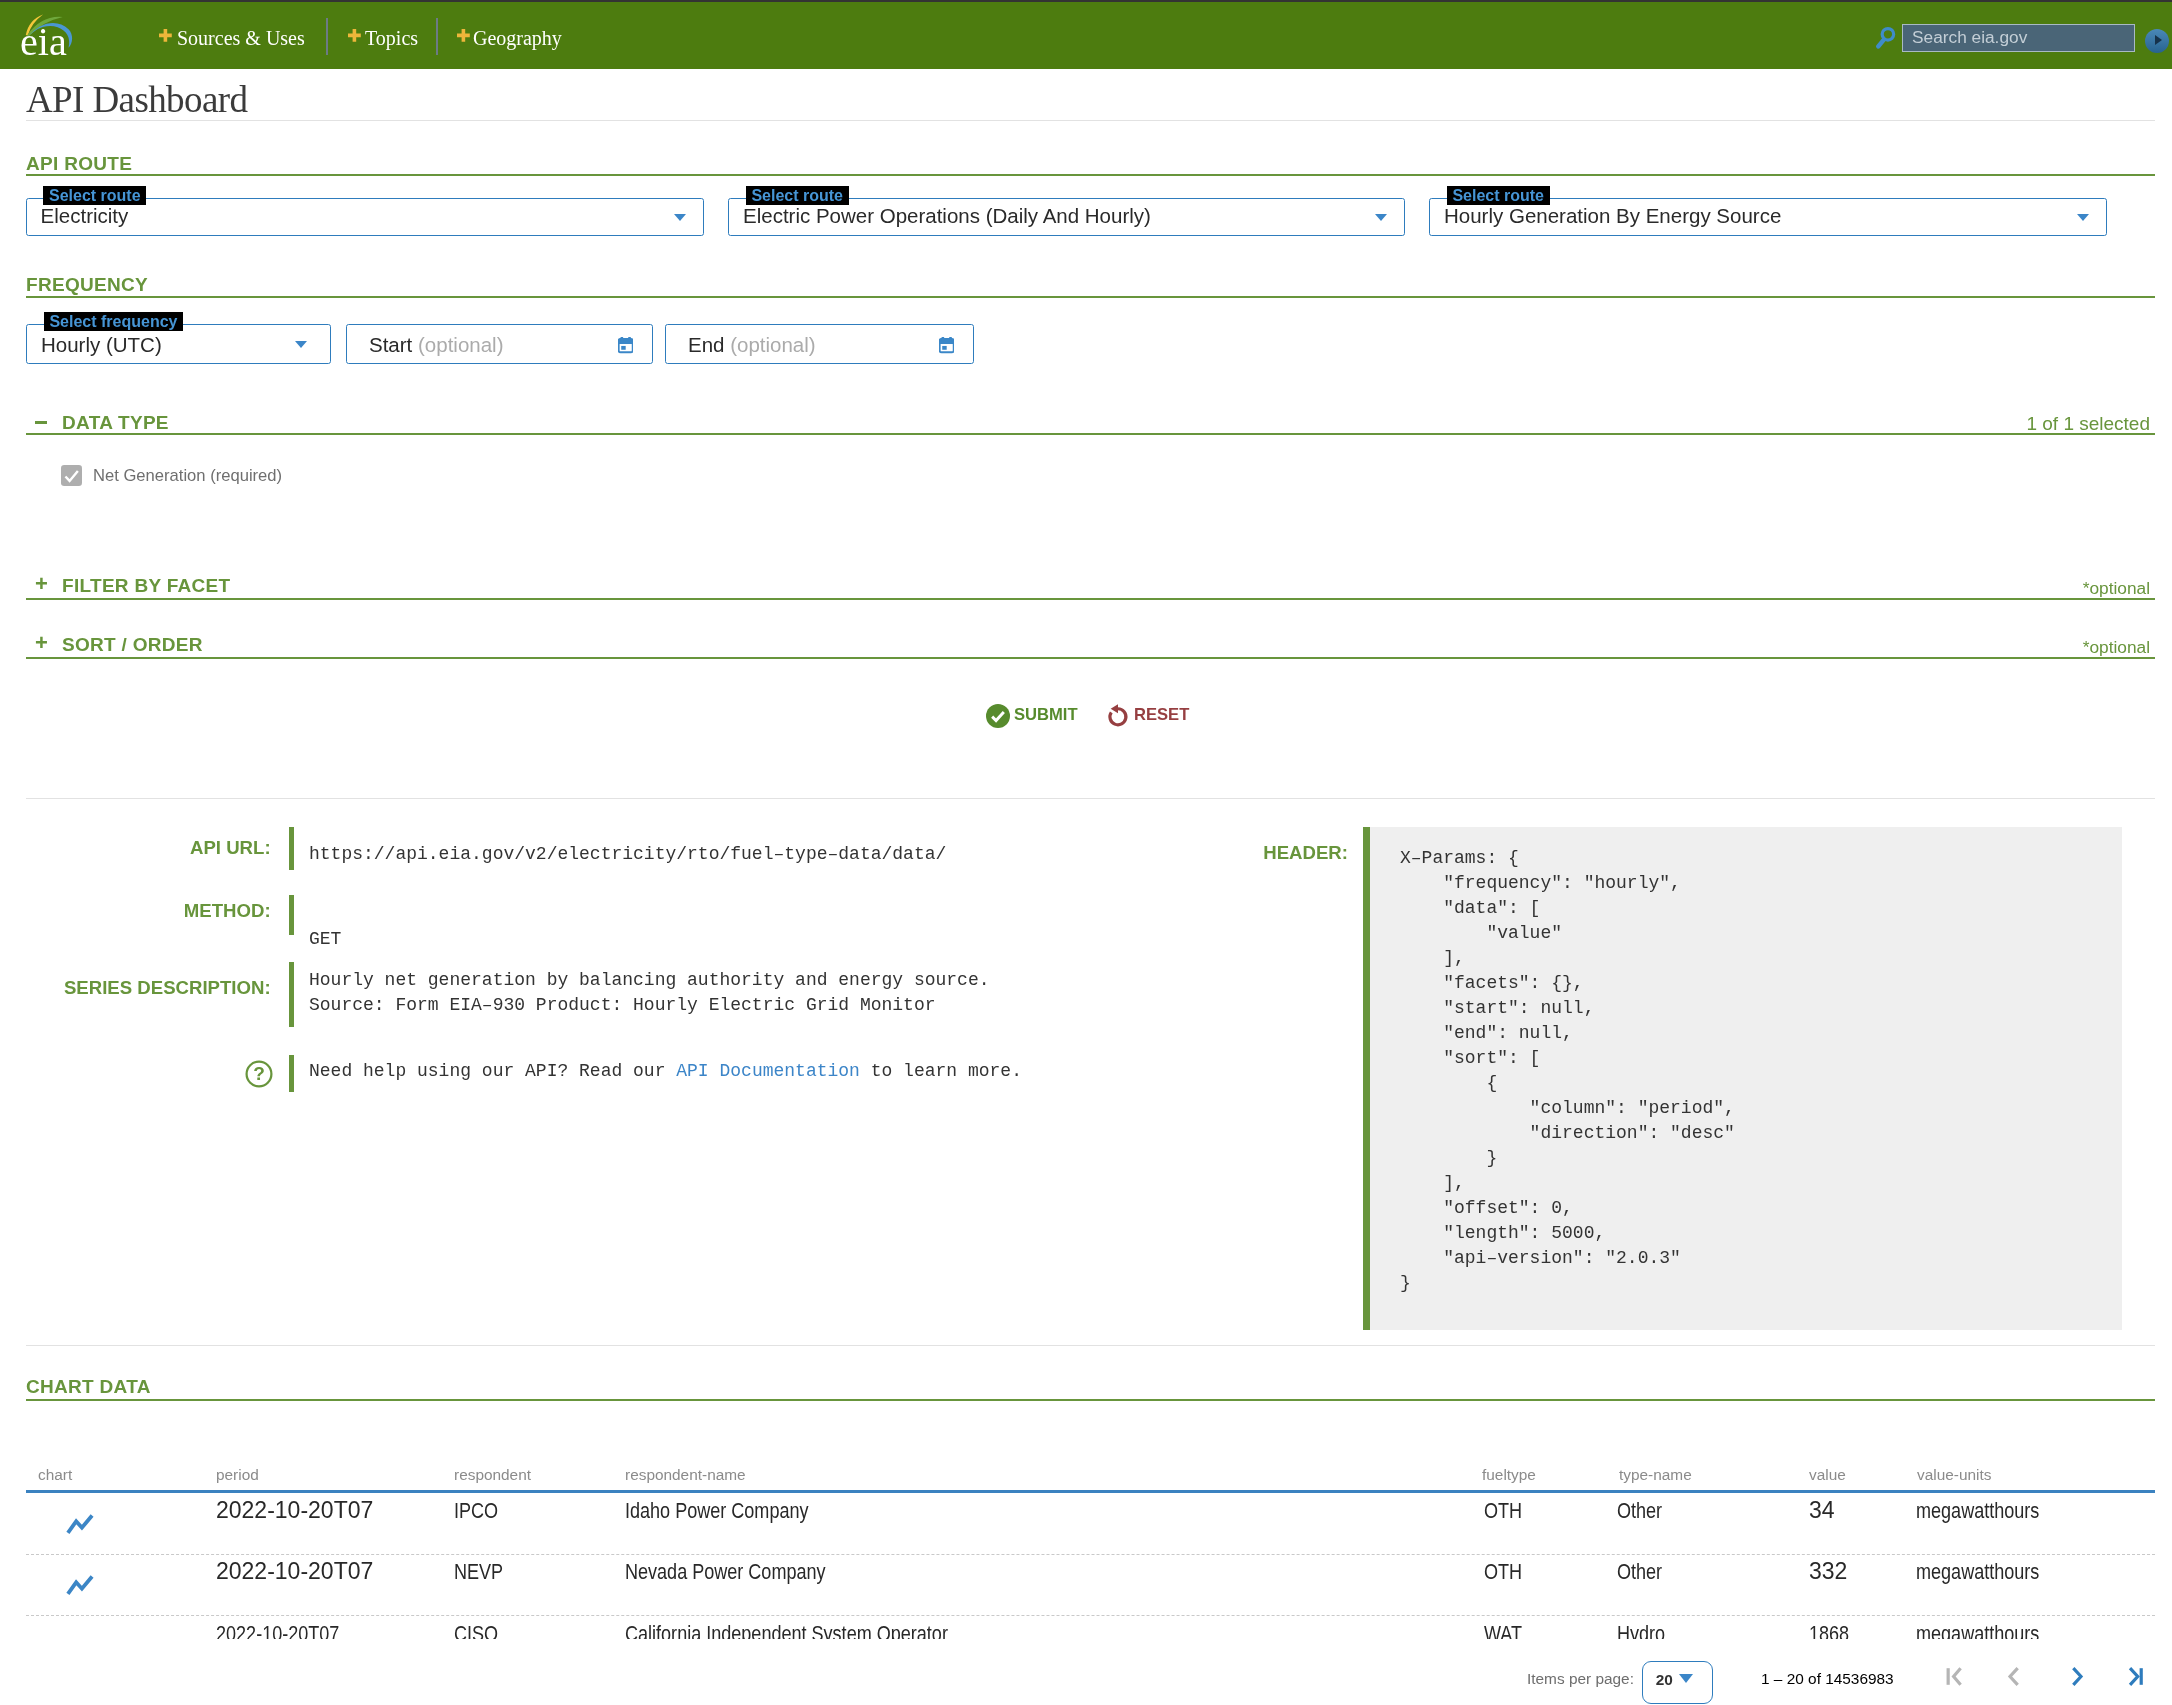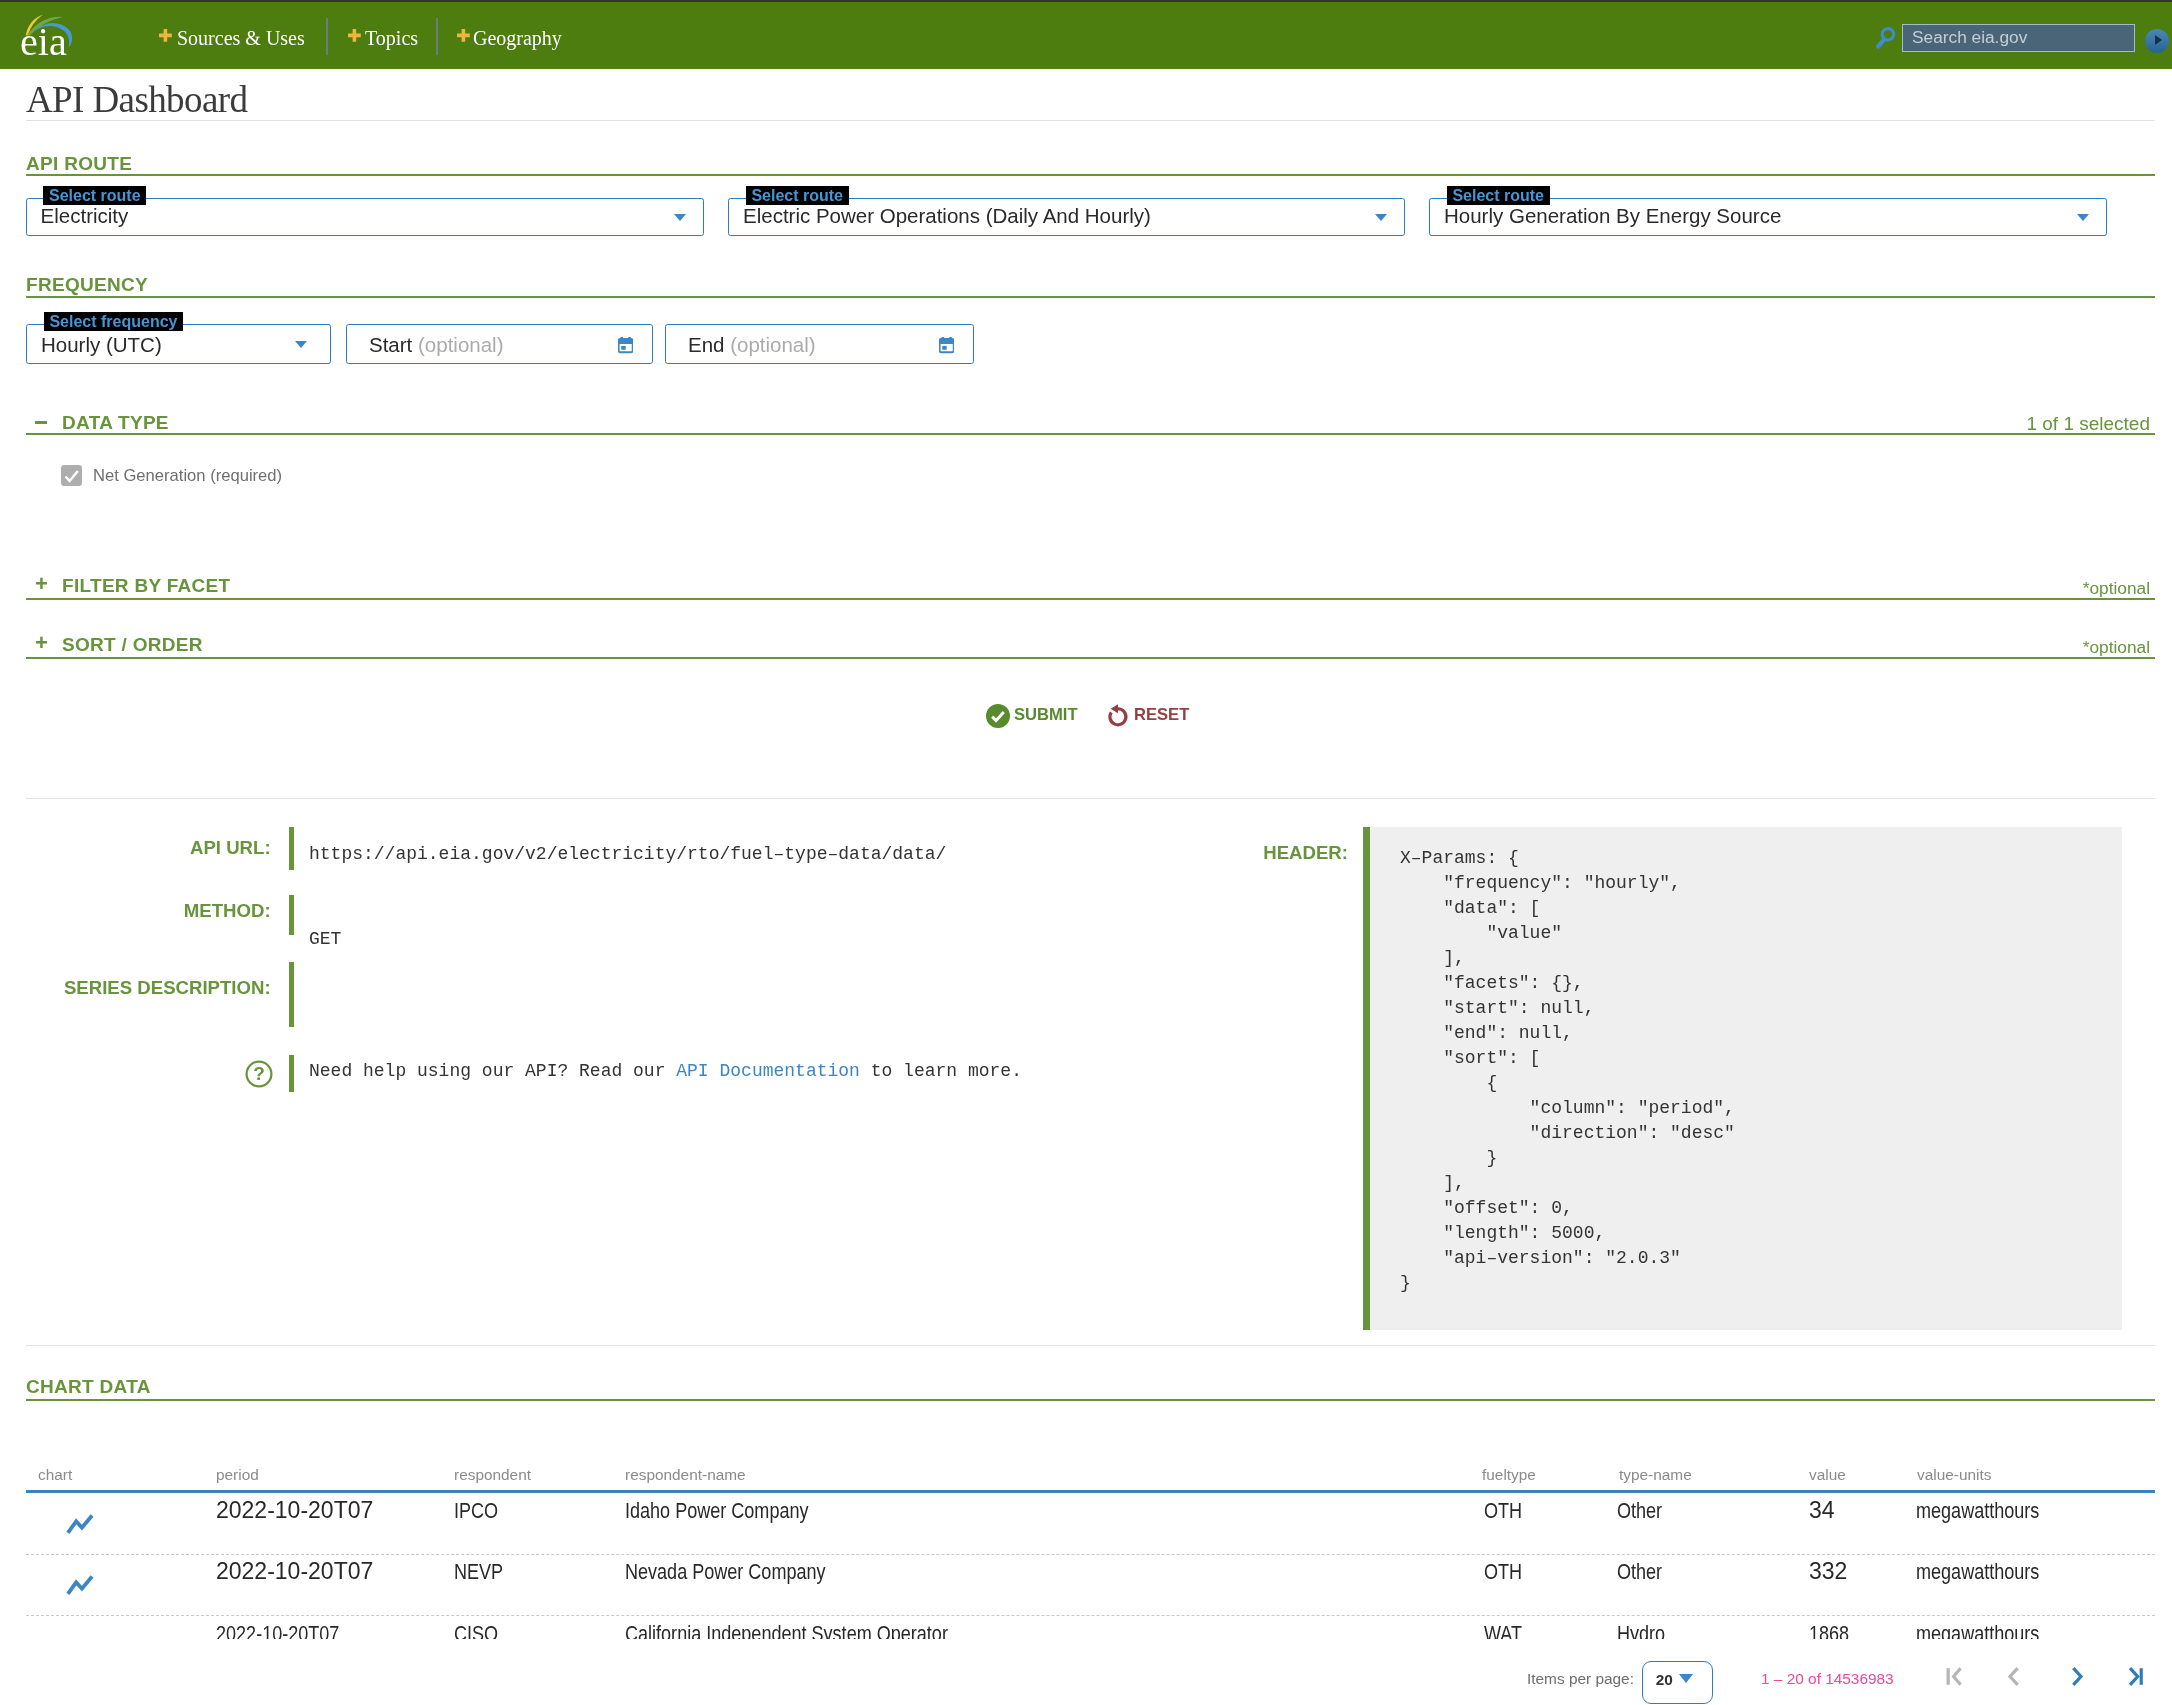--- a/index.html
+++ b/index.html
@@ -147,20 +147,22 @@
   <div class="t" style="left:25.6px;top:839px;width:245px;text-align:right;font-size:18.6px;font-weight:bold;color:#68953c;">API URL:</div>
   <div style="position:absolute;left:289px;top:827px;width:4.5px;height:43px;background:#68953c;"></div>
   <div class="t mono" style="left:309px;top:845px;font-size:18px;color:#333;">https://api.eia.gov/v2/electricity/rto/fuel–type–data/data/</div>
 
   <div class="t" style="left:25.6px;top:902px;width:245px;text-align:right;font-size:18.6px;font-weight:bold;color:#68953c;">METHOD:</div>
   <div style="position:absolute;left:289px;top:895px;width:4.5px;height:40px;background:#68953c;"></div>
   <div class="t mono" style="left:309px;top:902px;font-size:18px;color:#333;margin-top:28px;">GET</div>
 
   <div class="t" style="left:25.6px;top:979px;width:245px;text-align:right;font-size:18.6px;font-weight:bold;color:#68953c;">SERIES DESCRIPTION:</div>
   <div style="position:absolute;left:289px;top:962px;width:4.5px;height:65px;background:#68953c;"></div>
+  <div class="mono" style="position:absolute;left:309px;top:968px;font-size:18px;line-height:25px;color:#333;white-space:pre;">Hourly net generation by balancing authority and energy source.
+Source: Form EIA–930 Product: Hourly Electric Grid Monitor</div>
 
   <svg style="position:absolute;left:245px;top:1060px;" width="28" height="28" viewBox="0 0 44 44">
     <circle cx="22" cy="22" r="19.5" fill="none" stroke="#68953c" stroke-width="3.5"></circle>
     <text x="22" y="32" text-anchor="middle" font-family="Liberation Sans, sans-serif" font-weight="bold" font-size="30" fill="#68953c">?</text>
   </svg>
   <div style="position:absolute;left:289px;top:1055px;width:4.5px;height:37px;background:#68953c;"></div>
   <div class="t mono" style="left:309px;top:1062px;font-size:18px;color:#333;">Need help using our API? Read our <span style="color:#3c85c8;">API Documentation</span> to learn more.</div>
 
   <div class="t" style="left:1127px;top:844px;width:221px;text-align:right;font-size:18.6px;font-weight:bold;color:#68953c;">HEADER:</div>
   <div style="position:absolute;left:1363px;top:827px;width:7px;height:503px;background:#68953c;"></div>
@@ -231,21 +233,21 @@
     <div class="t" style="left:1617px;top:164px;font-size:22px;color:#282828;transform:scaleX(0.82);transform-origin:0 0;">Hydro</div>
     <div class="t" style="left:1809px;top:164px;font-size:22px;color:#282828;transform:scaleX(0.82);transform-origin:0 0;">1868</div>
     <div class="t" style="left:1916px;top:164px;font-size:22px;color:#282828;transform:scaleX(0.82);transform-origin:0 0;">megawatthours</div>
   </div>
 
   <div class="t" style="left:1527px;top:1671px;font-size:15.4px;color:#6e6e6e;">Items per page:</div>
   <div style="position:absolute;left:1642px;top:1661px;width:71px;height:43px;border:1.3px solid #2e7cbd;border-radius:9px;box-sizing:border-box;font-weight:bold;">
     <div class="t" style="left:12.8px;top:9.6px;font-size:15.4px;color:#333;">20</div>
     <div class="caret" style="left:36px;top:11.5px;border-left-width:7.7px;border-right-width:7.7px;border-top-width:9px;"></div>
   </div>
-  <div class="t" style="left:1761px;top:1671px;font-size:15.4px;color:#ec4899;">1 – 20 of 14536983</div>
+  <div class="t" style="left:1761px;top:1671px;font-size:15.4px;color:#000000;">1 – 20 of 14536983</div>
   <svg style="position:absolute;left:1944px;top:1665px;" width="23" height="23" viewBox="0 0 36 36">
       <path d="M26 5 L15 18 L26 31" fill="none" stroke="#b5b5b5" stroke-width="5"></path>
       <line x1="6.5" y1="5" x2="6.5" y2="31" stroke="#b5b5b5" stroke-width="5"></line>
     </svg>
   <svg style="position:absolute;left:2003px;top:1665px;" width="23" height="23" viewBox="0 0 36 36">
       <path d="M23 5 L11 18 L23 31" fill="none" stroke="#b5b5b5" stroke-width="5"></path>
     </svg>
   <svg style="position:absolute;left:2065px;top:1665px;" width="23" height="23" viewBox="0 0 36 36">
       <path d="M13 5 L25 18 L13 31" fill="none" stroke="#2e7cbd" stroke-width="5"></path>
     </svg>

